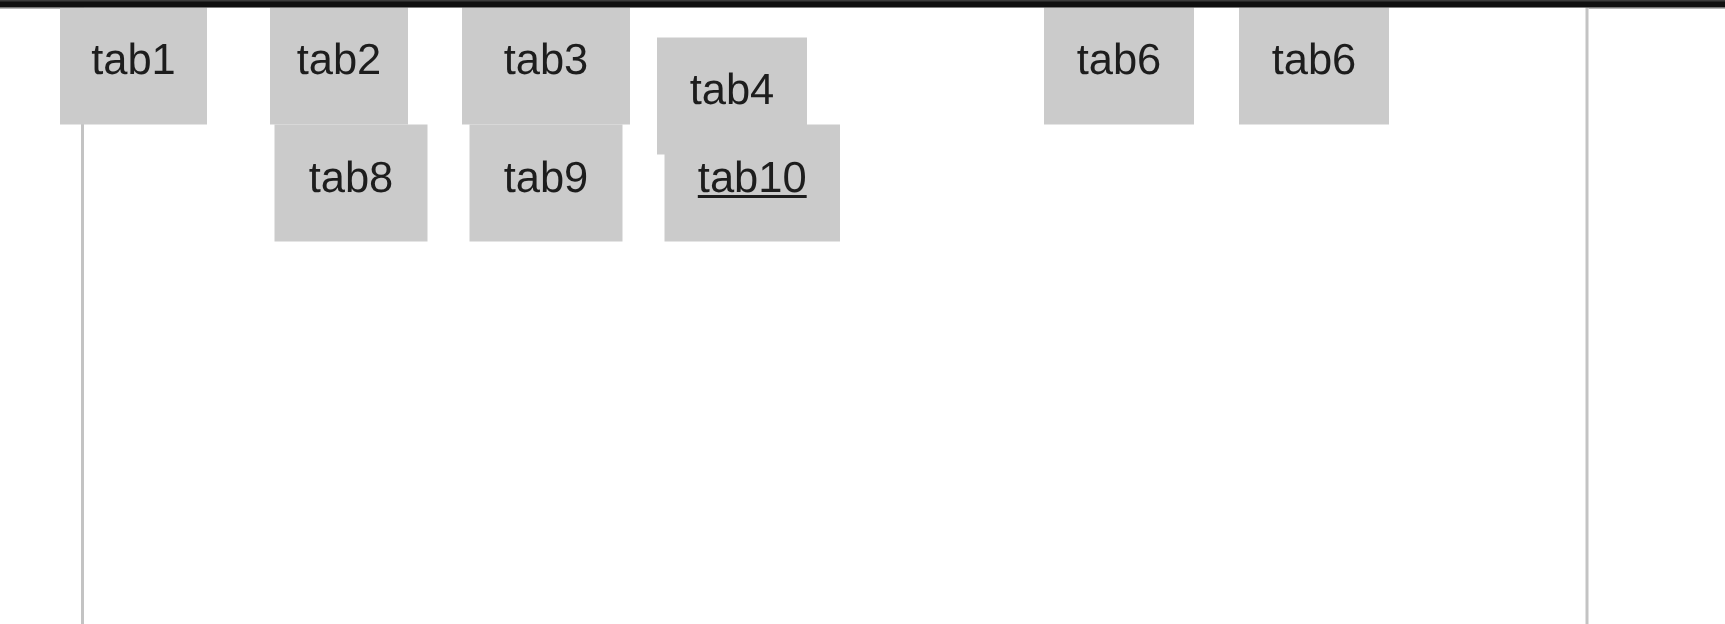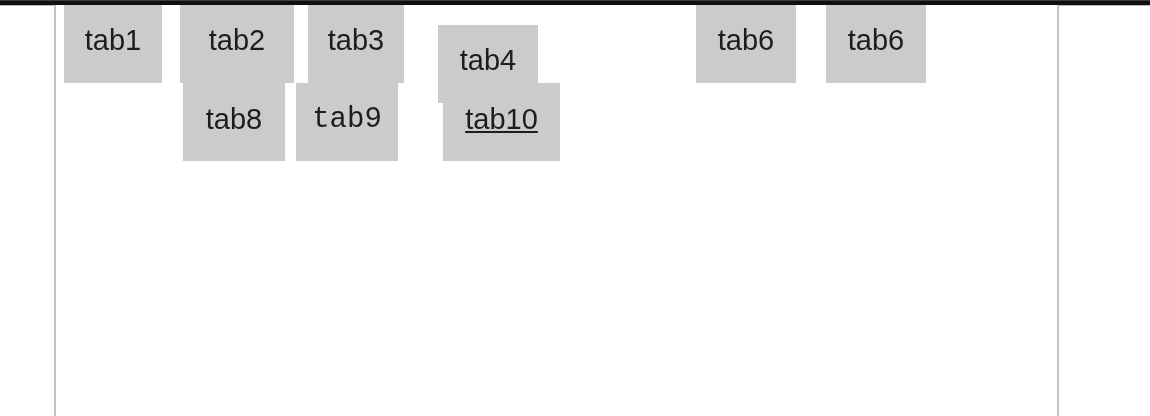--- a/index.html
+++ b/index.html
@@ -63,24 +63,24 @@
 </head>
 <body>
 
 <div class="stage">
 
   <div class="topbar"></div>
   <div class="topbar-underline"></div>
 
   <div class="panel"></div>
 
-  <div class="tab row1" style="left:64px;  width:98px;">tab1</div>
-  <div class="tab row1" style="left:180px; width:114px;">tab2</div>
-  <div class="tab row1" style="left:308px; width:96px;">tab3</div>
+  <div class="tab row1" style="left:40px;  width:98px;">tab1</div>
+  <div class="tab row1" style="left:180px; width:92px;">tab2</div>
+  <div class="tab row1" style="left:308px; width:112px;">tab3</div>
   <div class="tab row1" style="left:438px; width:100px;margin-top:20px;">tab4</div>
   <div class="tab row1" style="left:696px; width:100px;">tab6</div>
   <div class="tab row1" style="left:826px; width:100px;">tab6</div>
 
   <div class="tab row2" style="left:183px; width:102px;">tab8</div>
-  <div class="tab row2" style="left:296px; width:102px;font-family:Liberation Mono, monospace;">tab9</div>
+  <div class="tab row2" style="left:313px; width:102px;">tab9</div>
   <div class="tab row2" style="left:443px; width:117px;text-decoration:underline;">tab10</div>
 
 </div>
 
 </body></html>

